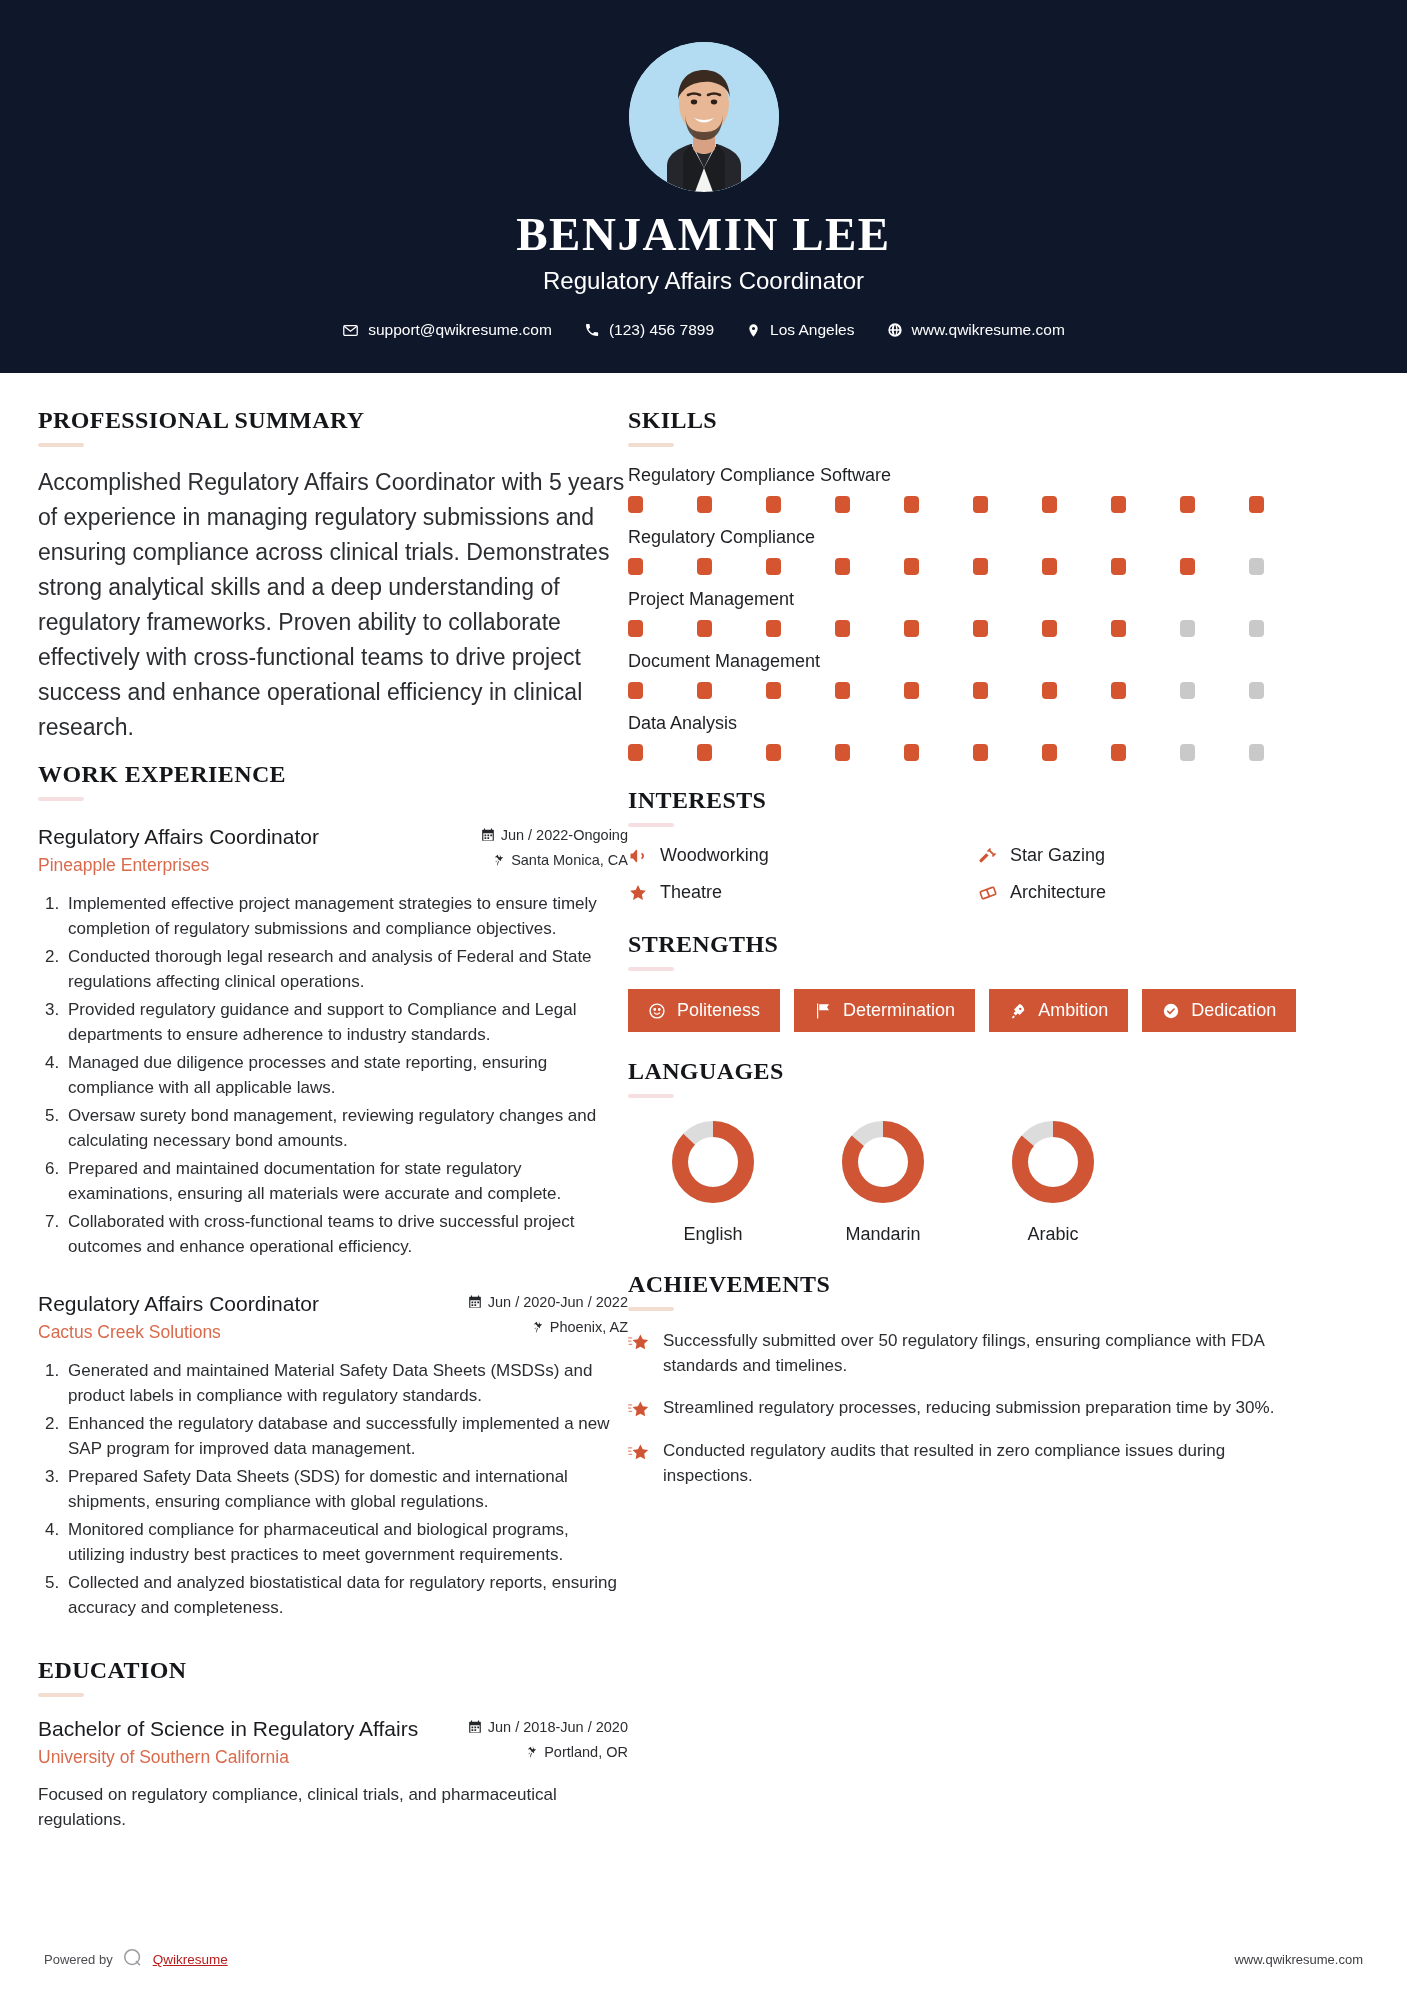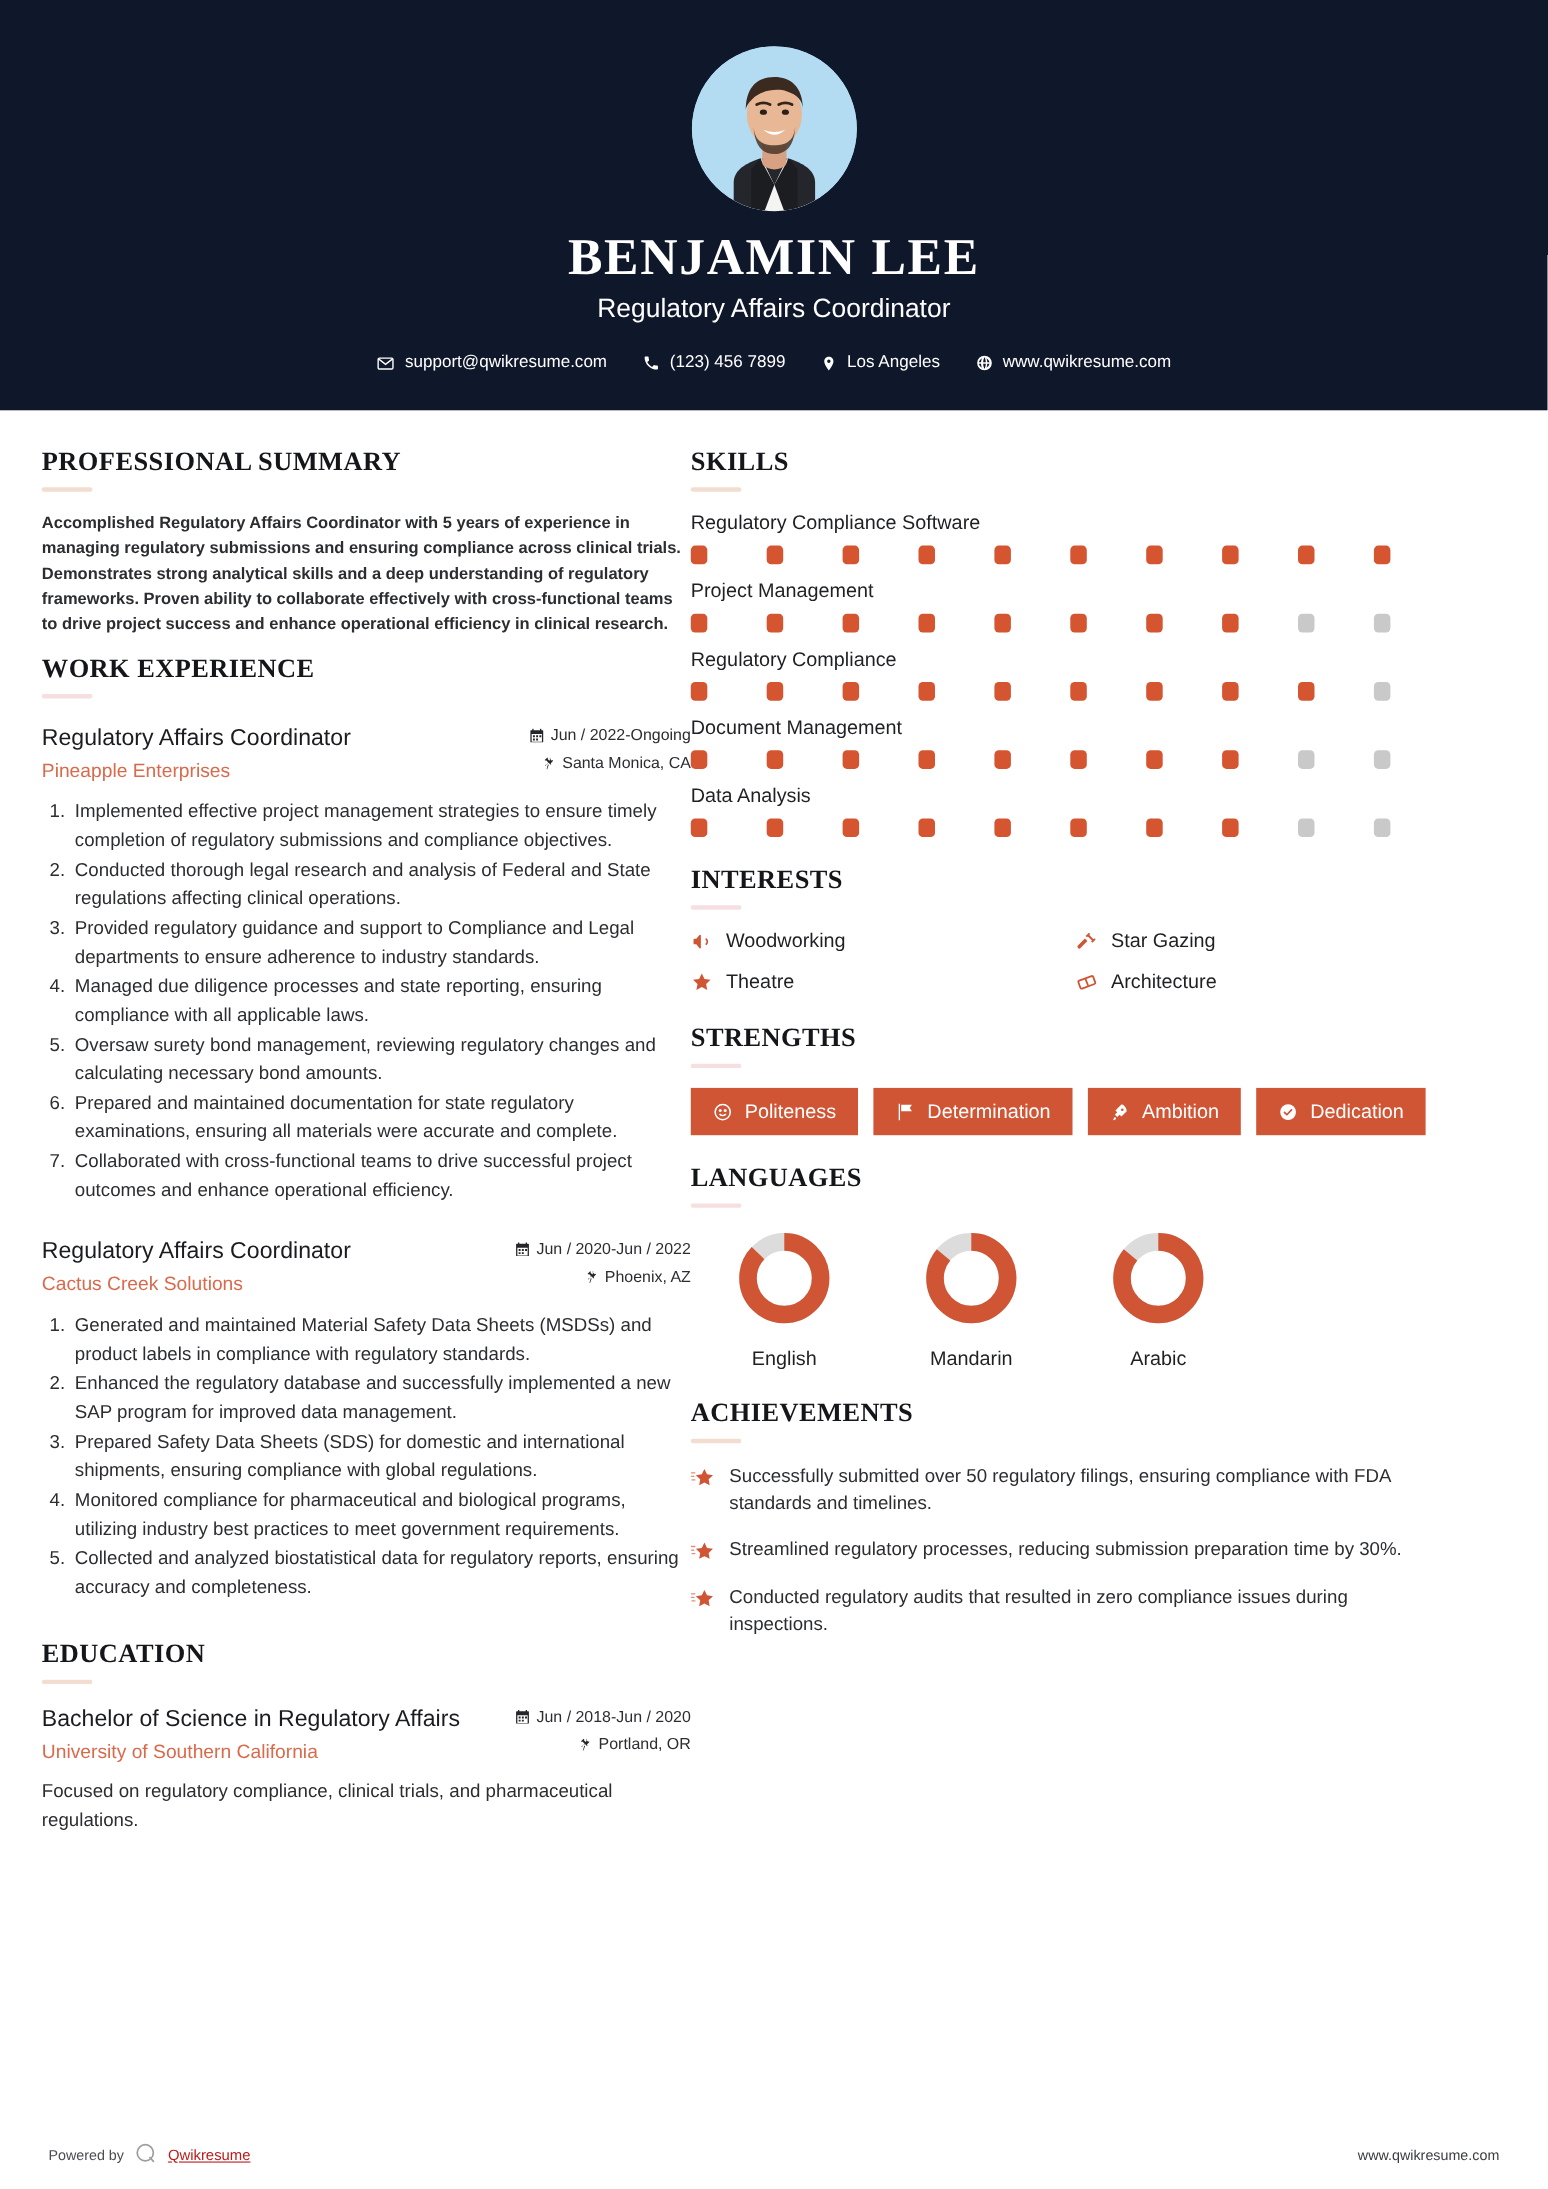--- a/index.html
+++ b/index.html
@@ -84,24 +84,23 @@
   .sec-rule {
     width:46px; height:4px;
     background:#f3ddd0;
     margin-top:9px;
     margin-bottom:18px;
     border-radius:2px;
   }
   .sec-rule.pinkish { background:#f6dfe0; }
 
   .summary-text {
-    font-size:15px;
+    font-size:23px;
     line-height:1.52;
     color:#2b2d31;
-    font-weight:bold;
   }
 
   
   .entry { margin-top:22px; }
   .entry-head {
     display:flex;
     justify-content:space-between;
     align-items:flex-start;
   }
   .entry-left { flex:1 1 auto; padding-right:12px; }
@@ -503,20 +502,55 @@
               </div>
               <div class="dot-cell">
                 <div class="dot on"></div>
               </div>
               <div class="dot-cell">
                 <div class="dot on"></div>
               </div>
             </div>
           </div>
           <div class="skill-block">
+            <div class="skill-name">Regulatory Compliance</div>
+            <div class="dots">
+              <div class="dot-cell">
+                <div class="dot on"></div>
+              </div>
+              <div class="dot-cell">
+                <div class="dot on"></div>
+              </div>
+              <div class="dot-cell">
+                <div class="dot on"></div>
+              </div>
+              <div class="dot-cell">
+                <div class="dot on"></div>
+              </div>
+              <div class="dot-cell">
+                <div class="dot on"></div>
+              </div>
+              <div class="dot-cell">
+                <div class="dot on"></div>
+              </div>
+              <div class="dot-cell">
+                <div class="dot on"></div>
+              </div>
+              <div class="dot-cell">
+                <div class="dot on"></div>
+              </div>
+              <div class="dot-cell">
+                <div class="dot on"></div>
+              </div>
+              <div class="dot-cell">
+                <div class="dot"></div>
+              </div>
+            </div>
+          </div>
+          <div class="skill-block">
             <div class="skill-name">Project Management</div>
             <div class="dots">
               <div class="dot-cell">
                 <div class="dot on"></div>
               </div>
               <div class="dot-cell">
                 <div class="dot on"></div>
               </div>
               <div class="dot-cell">
                 <div class="dot on"></div>
@@ -531,55 +565,20 @@
                 <div class="dot on"></div>
               </div>
               <div class="dot-cell">
                 <div class="dot on"></div>
               </div>
               <div class="dot-cell">
                 <div class="dot on"></div>
               </div>
               <div class="dot-cell">
                 <div class="dot"></div>
-              </div>
-              <div class="dot-cell">
-                <div class="dot"></div>
-              </div>
-            </div>
-          </div>
-          <div class="skill-block">
-            <div class="skill-name">Regulatory Compliance</div>
-            <div class="dots">
-              <div class="dot-cell">
-                <div class="dot on"></div>
-              </div>
-              <div class="dot-cell">
-                <div class="dot on"></div>
-              </div>
-              <div class="dot-cell">
-                <div class="dot on"></div>
-              </div>
-              <div class="dot-cell">
-                <div class="dot on"></div>
-              </div>
-              <div class="dot-cell">
-                <div class="dot on"></div>
-              </div>
-              <div class="dot-cell">
-                <div class="dot on"></div>
-              </div>
-              <div class="dot-cell">
-                <div class="dot on"></div>
-              </div>
-              <div class="dot-cell">
-                <div class="dot on"></div>
-              </div>
-              <div class="dot-cell">
-                <div class="dot on"></div>
               </div>
               <div class="dot-cell">
                 <div class="dot"></div>
               </div>
             </div>
           </div>
           <div class="skill-block">
             <div class="skill-name">Document Management</div>
             <div class="dots">
               <div class="dot-cell">

